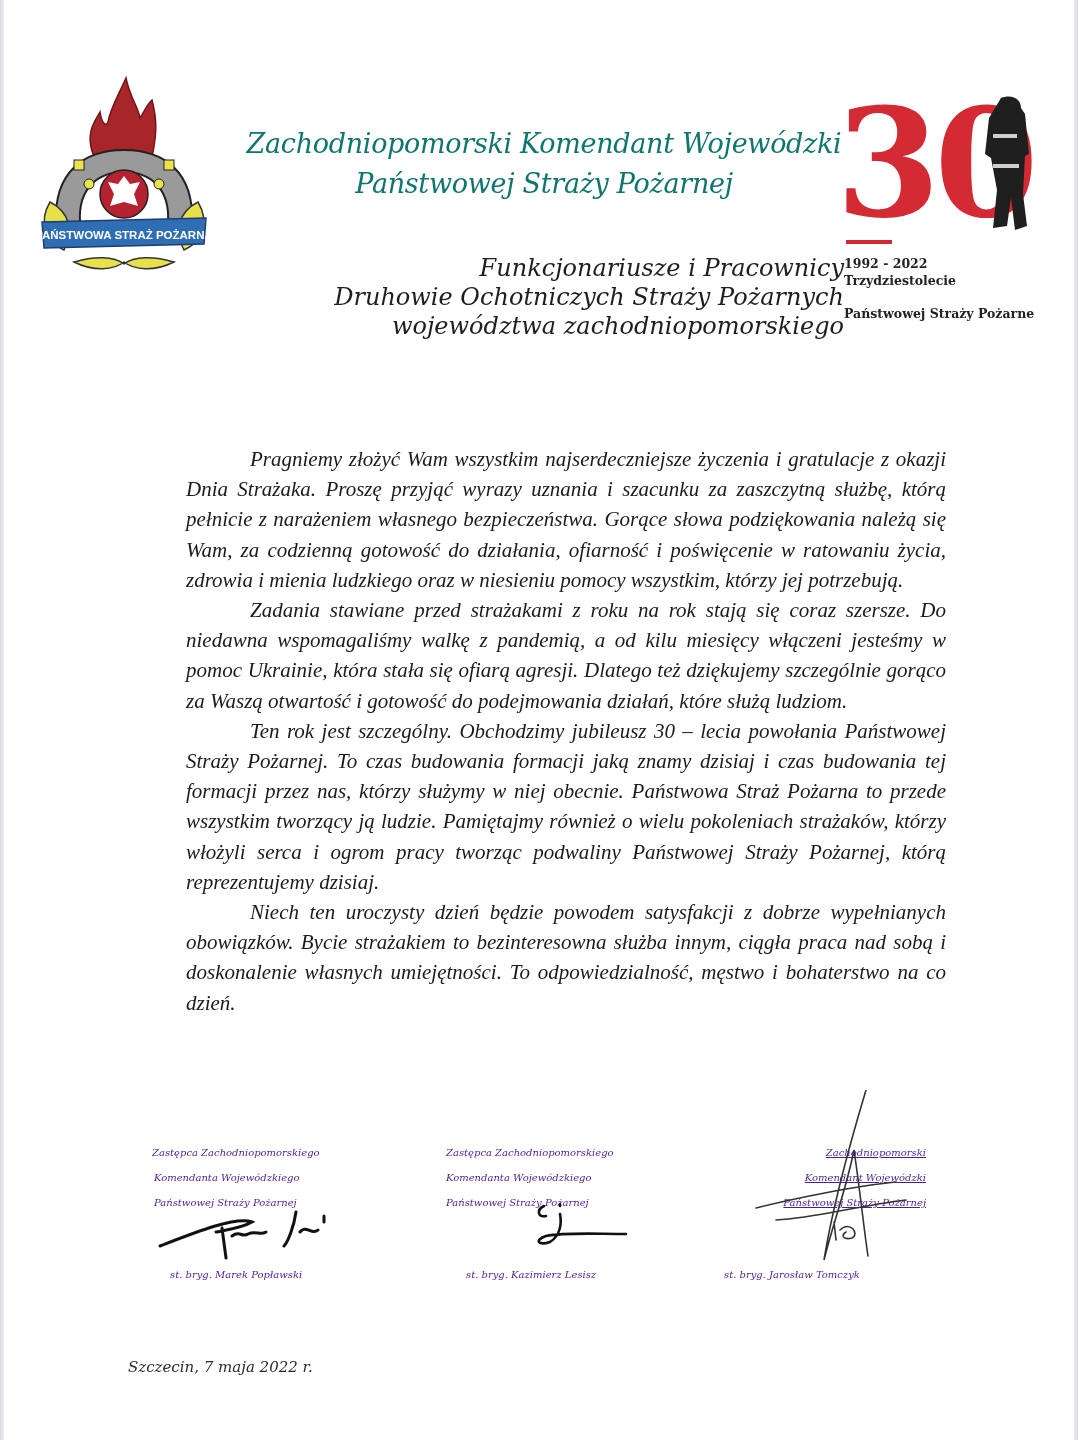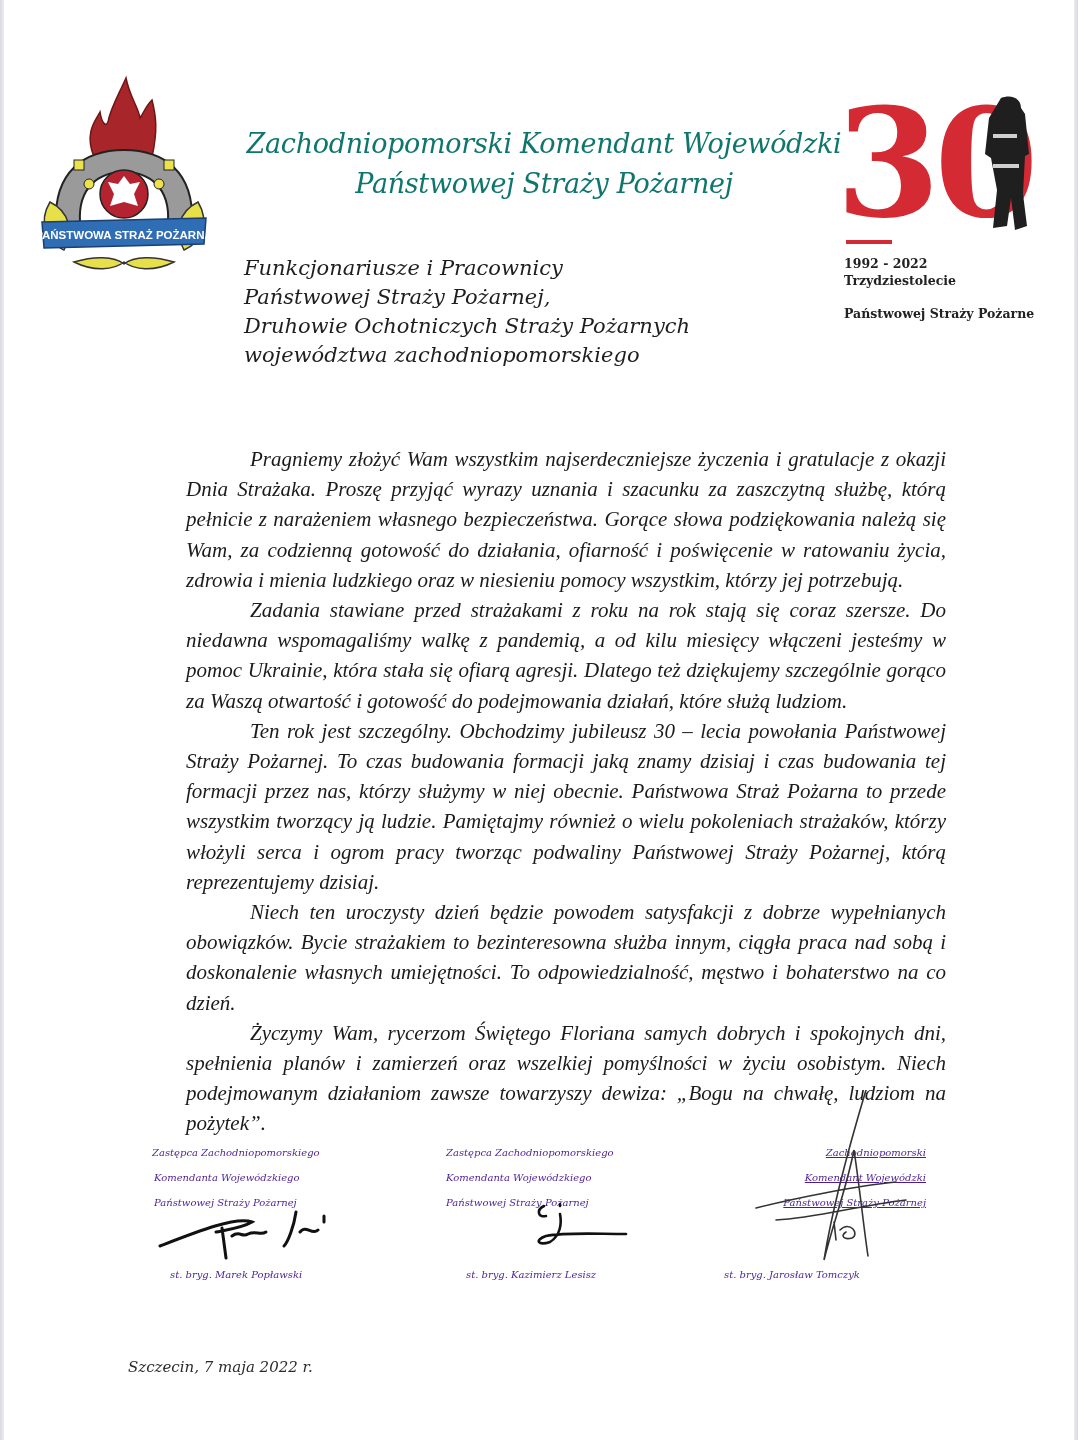--- a/index.html
+++ b/index.html
@@ -49,23 +49,23 @@
   .anniv .line2 { top: 218px; }
 
   
   .hdr {
     position: absolute; left: 230px; width: 620px; text-align: center;
     font-family: "DejaVu Serif", serif; font-style: italic; color: #0f766e;
   }
   .hdr.title1 { top: 128px; font-size: 27px; letter-spacing: -0.3px; }
   .hdr.title2 { top: 168px; font-size: 27px; letter-spacing: -0.3px; }
   .addressee {
-    position: absolute; left: 240px; width: 600px; top: 254px; text-align: left;
+    position: absolute; left: 240px; width: 600px; top: 254px; text-align: right;
     font-family: "DejaVu Serif", serif; font-style: italic; color: #1e1e1e;
-    font-size: 21px; line-height: 29px;
+    font-size: 24px; line-height: 29px;
   }
   .addressee div { white-space: nowrap; }
 
   
   .body-text {
     position: absolute; left: 182px; width: 760px; top: 444px;
     font-family: "Liberation Serif", serif; font-style: italic; color: #1b1b1b;
     font-size: 21px; line-height: 30.2px; text-align: justify;
   }
   .body-text p { margin: 0; text-indent: 64px; }
@@ -135,31 +135,29 @@
       <path d="M22 40 L46 40 L46 44 L22 44 Z M22 70 L48 70 L48 74 L22 74 Z" fill="#cfcfcf"></path>
     </svg>
     <div class="bar"></div>
     <div class="years">1992 - 2022</div>
     <div class="line1">Trzydziestolecie</div>
     <div class="line2">Państwowej Straży Pożarne</div>
   </div>
 
   <div class="addressee">
     <div>Funkcjonariusze i Pracownicy</div>
-    <div>Państwowej Straży Pożarnej,</div>
     <div>Druhowie Ochotniczych Straży Pożarnych</div>
     <div>województwa zachodniopomorskiego</div>
   </div>
 
   <div class="body-text">
     <p>Pragniemy złożyć Wam wszystkim najserdeczniejsze życzenia i gratulacje z okazji Dnia Strażaka. Proszę przyjąć wyrazy uznania i szacunku za zaszczytną służbę, którą pełnicie z narażeniem własnego bezpieczeństwa. Gorące słowa podziękowania należą się Wam, za codzienną gotowość do działania, ofiarność i poświęcenie w ratowaniu życia, zdrowia i mienia ludzkiego oraz w niesieniu pomocy wszystkim, którzy jej potrzebują.</p>
     <p>Zadania stawiane przed strażakami z roku na rok stają się coraz szersze. Do niedawna wspomagaliśmy walkę z pandemią, a od kilu miesięcy włączeni jesteśmy w pomoc Ukrainie, która stała się ofiarą agresji. Dlatego też dziękujemy szczególnie gorąco za Waszą otwartość i gotowość do podejmowania działań, które służą ludziom.</p>
     <p>Ten rok jest szczególny. Obchodzimy jubileusz 30 – lecia powołania Państwowej Straży Pożarnej. To czas budowania formacji jaką znamy dzisiaj i czas budowania tej formacji przez nas, którzy służymy w niej obecnie. Państwowa Straż Pożarna to przede wszystkim tworzący ją ludzie. Pamiętajmy również o wielu pokoleniach strażaków, którzy włożyli serca i ogrom pracy tworząc podwaliny Państwowej Straży Pożarnej, którą reprezentujemy dzisiaj.</p>
     <p>Niech ten uroczysty dzień będzie powodem satysfakcji z dobrze wypełnianych obowiązków. Bycie strażakiem to bezinteresowna służba innym, ciągła praca nad sobą i doskonalenie własnych umiejętności. To odpowiedzialność, męstwo i bohaterstwo na co dzień.</p>
-    <p>Życzymy Wam, rycerzom Świętego Floriana samych dobrych i spokojnych dni, spełnienia planów i zamierzeń oraz wszelkiej pomyślności w życiu osobistym. Niech podejmowanym działaniom zawsze towarzyszy dewiza: „Bogu na chwałę, ludziom na pożytek”.</p>
   </div>
 
   <div class="sig sig-1">
     <div class="role">
       <div>Zastępca Zachodniopomorskiego</div>
       <div>Komendanta Wojewódzkiego</div>
       <div>Państwowej Straży Pożarnej</div>
     </div>
     <svg style="left:4px;top:62px" width="200" height="60" viewBox="0 0 200 60">
       <path d="M4 44 C40 30 80 14 96 20 C86 26 70 28 60 30 M66 26 L70 56 M76 34 C84 28 86 36 92 32 C100 28 104 34 110 30 M140 10 C138 24 132 40 128 44 M144 30 C150 22 156 34 162 28 M168 14 L168 20" fill="none" stroke="#111" stroke-width="3" stroke-linecap="round"></path>

